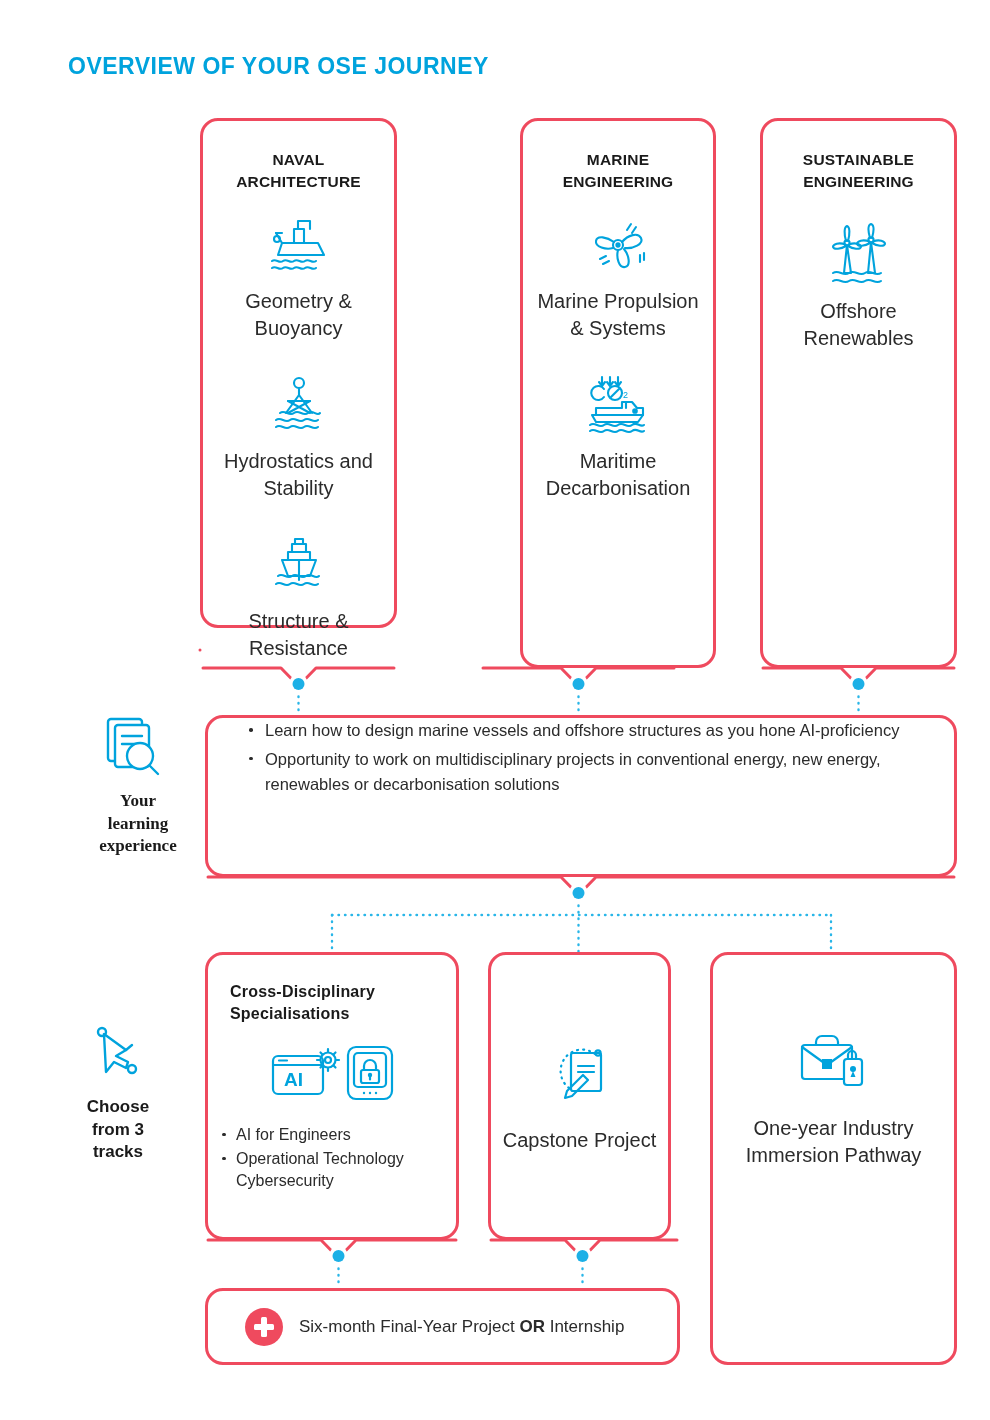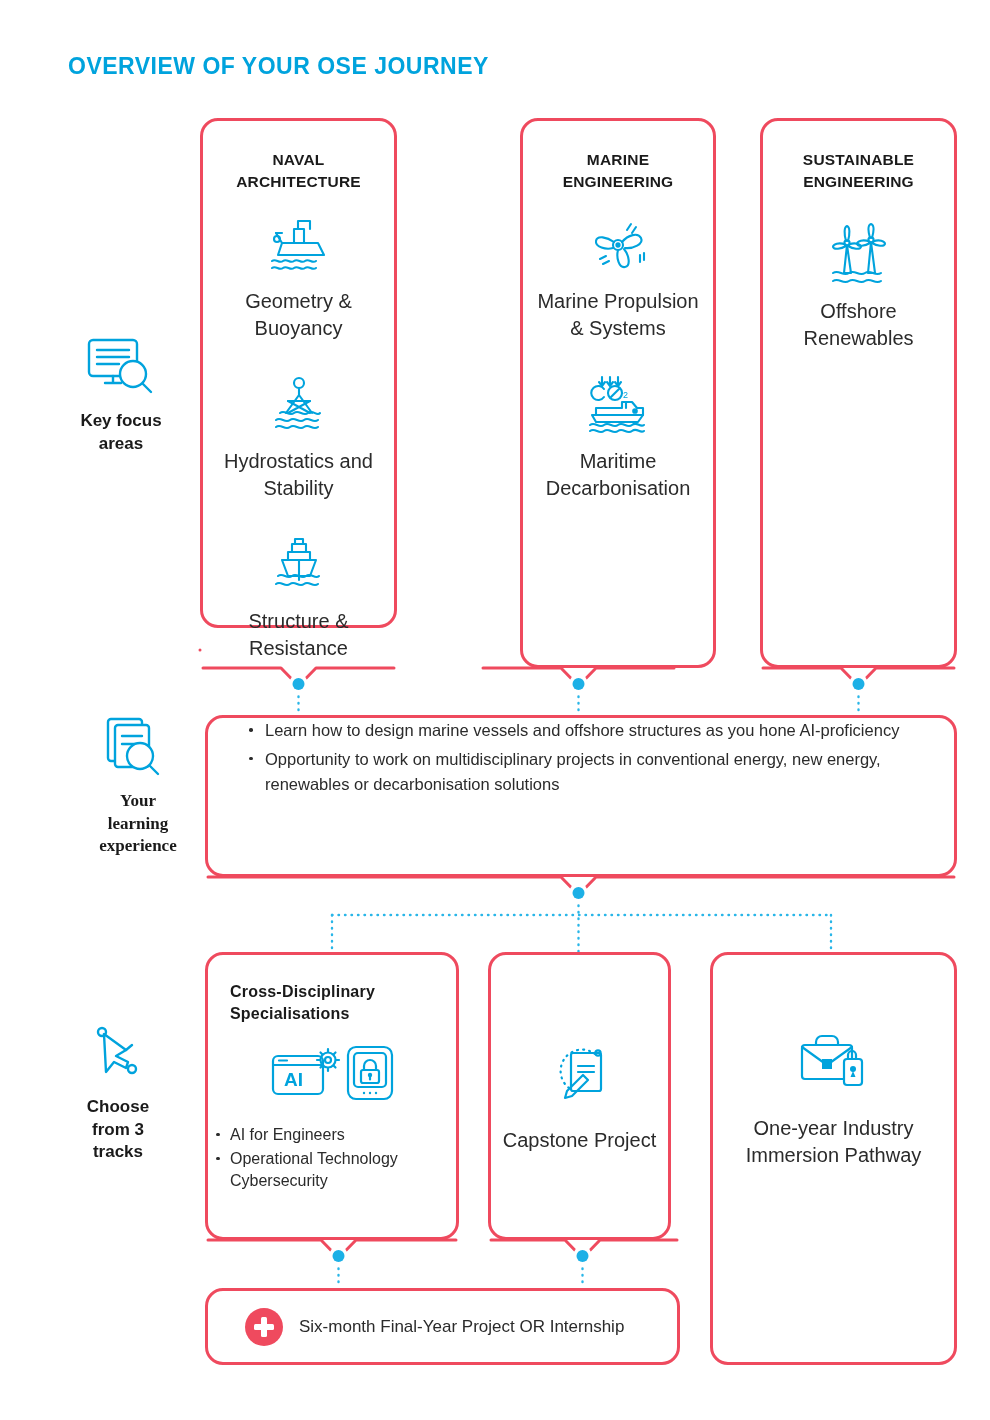--- a/index.html
+++ b/index.html
@@ -65,37 +65,37 @@
     content:"";position:absolute;left:8px;top:10px;
     width:3.5px;height:3.5px;border-radius:50%;background:#2b2b2b;
   }
 
   
   #card-track1{left:205px;top:952px;width:254px;height:288px;}
   #card-track2{left:488px;top:952px;width:183px;height:288px;}
   #card-track3{left:710px;top:952px;width:247px;height:413px;}
   #card-track1 .card-title{text-align:left;margin:26px 0 0 22px;font-size:16px;}
   #track1-icons{display:flex;justify-content:center;align-items:center;gap:1px;margin-top:18px;}
-  #track1-bullets{margin-top:18px;}
+  #track1-bullets{margin-top:18px;padding-left:6px;}
   #track1-bullets li{font-size:16px;line-height:1.42;padding-left:22px;margin-bottom:1px;}
   #track1-bullets li:before{top:9px;}
   .track-center{display:flex;flex-direction:column;align-items:center;justify-content:center;}
 
   
   #card-final{left:205px;top:1288px;width:475px;height:77px;
     display:flex;align-items:center;}
   #final-badge{
     width:38px;height:38px;border-radius:50%;background:#ef4a5e;
     margin-left:37px;flex:0 0 auto;position:relative;
   }
   #final-badge .bar-h,#final-badge .bar-v{position:absolute;background:#fff;border-radius:1.5px;}
   #final-badge .bar-h{left:9px;top:16.5px;width:20px;height:5.5px;}
   #final-badge .bar-v{left:16.25px;top:9px;width:5.5px;height:20px;}
   #final-text{margin-left:16px;font-size:17px;color:#2b2b2b;}
-  #final-text b{font-weight:normal;}
+  #final-text b{font-weight:bold;}
 </style>
 </head>
 <body>
 
 <div class="stage">
 
   <div id="page-title">OVERVIEW OF YOUR OSE JOURNEY</div>
 
   <svg id="connectors" viewBox="0 0 990 1420">
     <g fill="none" stroke="#ef4a5e" stroke-width="3" stroke-linecap="round" stroke-linejoin="round">
@@ -135,33 +135,20 @@
         <circle cx="858.5" cy="684" r="6" fill="#1cb0e6"></circle>
       <circle cx="578.5" cy="893" r="9.5" fill="#ffffff"></circle>
         <circle cx="578.5" cy="893" r="6" fill="#1cb0e6"></circle>
       <circle cx="338.5" cy="1256" r="9.5" fill="#ffffff"></circle>
         <circle cx="338.5" cy="1256" r="6" fill="#1cb0e6"></circle>
       <circle cx="582.5" cy="1256" r="9.5" fill="#ffffff"></circle>
         <circle cx="582.5" cy="1256" r="6" fill="#1cb0e6"></circle>
     </g>
   </svg>
 
-  <div class="rail" id="rail-key">
-    <span class="rail-icon">
-      <svg width="72" height="62" viewBox="0 0 72 62" fill="none" stroke="#00a3dd" stroke-width="2.4" stroke-linecap="round" stroke-linejoin="round">
-        <rect x="4" y="4" width="48" height="36" rx="4"></rect>
-        <path d="M12 14h32M12 21h32M12 28h22"></path>
-        <path d="M28 40v7M20 47h16"></path>
-        <circle cx="48" cy="38" r="13" fill="#fff"></circle>
-        <path d="M57.5 47.5 66 56"></path>
-      </svg>
-    </span>
-    <div class="rail-label" style="white-space:pre-line">Key focus
-areas</div>
-  </div>
 
   <div class="rail" id="rail-learn">
     <span class="rail-icon">
       <svg width="68" height="62" viewBox="0 0 68 62" fill="none" stroke="#00a3dd" stroke-width="2.4" stroke-linecap="round" stroke-linejoin="round">
         <rect x="4" y="3" width="34" height="42" rx="3"></rect>
         <rect x="11" y="9" width="34" height="42" rx="3" fill="#fff"></rect>
         <path d="M18 20h20M18 28h20"></path>
         <circle cx="36" cy="40" r="13" fill="#fff"></circle>
         <path d="M45.5 49.5 54 58"></path>
       </svg>

